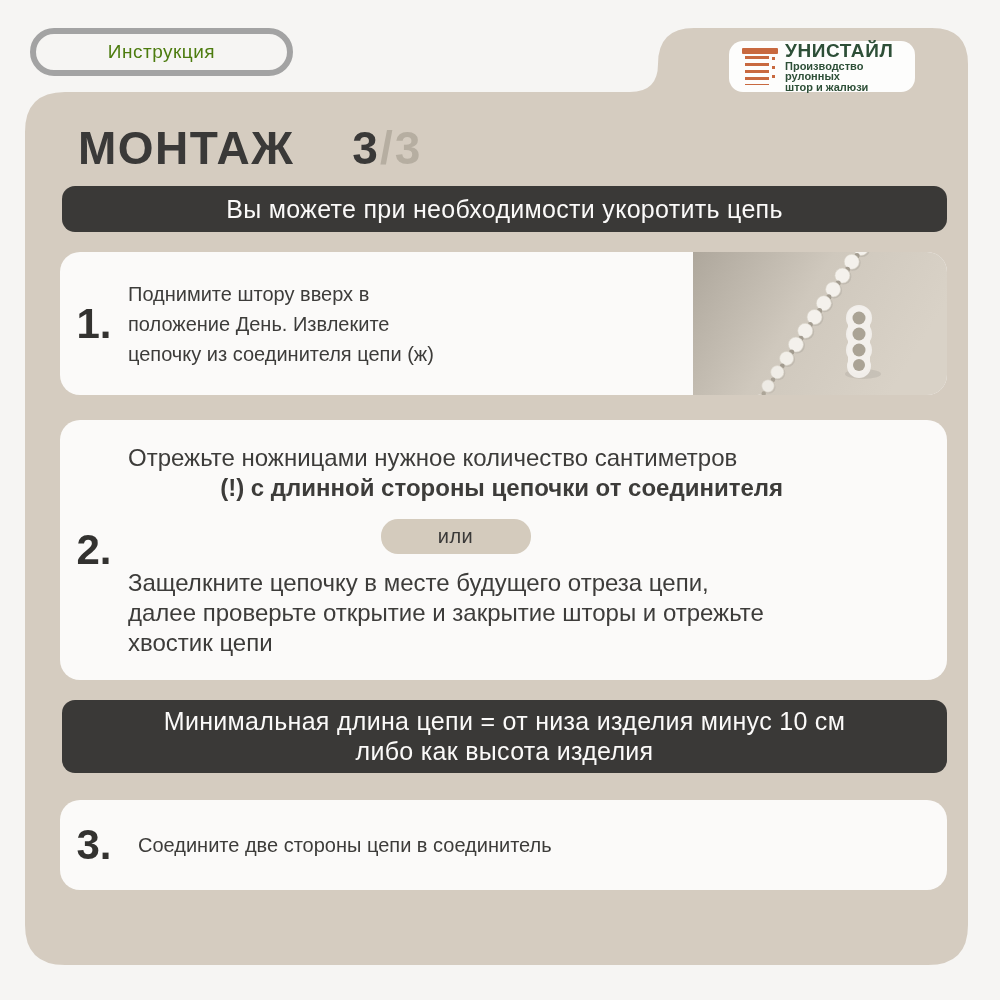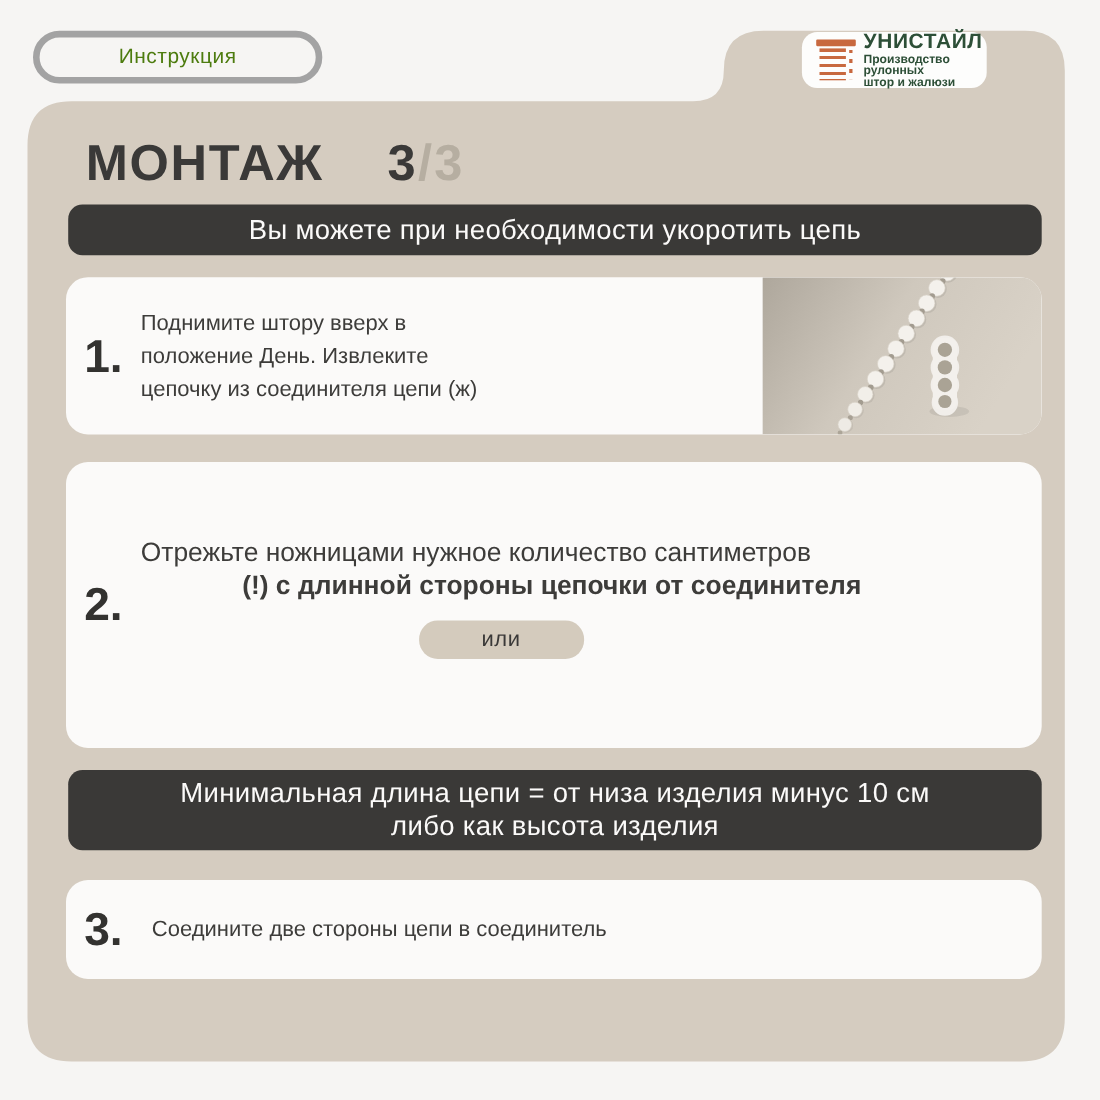--- a/index.html
+++ b/index.html
@@ -13,21 +13,21 @@
   .instr-btn{
     position:absolute;left:30px;top:28px;width:263px;height:48px;
     background:transparent;border:6px solid #a3a3a3;border-radius:24px;
     font-family:inherit;font-size:19px;color:#4d7c0f;letter-spacing:.5px;
     display:flex;align-items:center;justify-content:center;cursor:pointer;
   }
   
   .card-shape{position:absolute;left:0;top:0;width:1000px;height:1000px;}
   
   .logo-pill{
-    position:absolute;left:729px;top:29px;width:168px;height:51px;
+    position:absolute;left:729px;top:41px;width:186px;height:51px;
     background:#fdfdfc;border-radius:14px;
     display:flex;align-items:center;gap:9px;padding-left:15px;box-sizing:border-box;
   }
   .blinds-icon{position:relative;width:32px;height:38px;flex:0 0 auto;}
   .blinds-icon .bar{position:absolute;left:-2px;top:0;width:36px;height:6px;background:#c8693f;border-radius:1px;}
   .blinds-icon .slats{
     position:absolute;left:1px;top:8px;width:24px;height:29px;
     background:repeating-linear-gradient(to bottom,#c8693f 0 3px,rgba(0,0,0,0) 3px 7px);
   }
   .blinds-icon .cord{
@@ -175,20 +175,21 @@
     </svg>
   </div>
 </div>
 
 <div class="step-card step2">
   <div class="step-num">2.</div>
   <div class="step2-content">
     <p>Отрежьте ножницами нужное количество сантиметров</p>
     <p class="bold">(!) с длинной стороны цепочки от соединителя</p>
     <div class="or-pill">или</div>
+    <p>Защелкните цепочку в месте будущего отреза цепи, далее проверьте открытие и закрытие шторы и отрежьте хвостик цепи</p>
   </div>
 </div>
 
 <div class="banner banner-bottom">
   <div>Минимальная длина цепи = от низа изделия минус 10 см</div>
   <div>либо как высота изделия</div>
 </div>
 
 <div class="step-card step3">
   <div class="step-num">3.</div>

